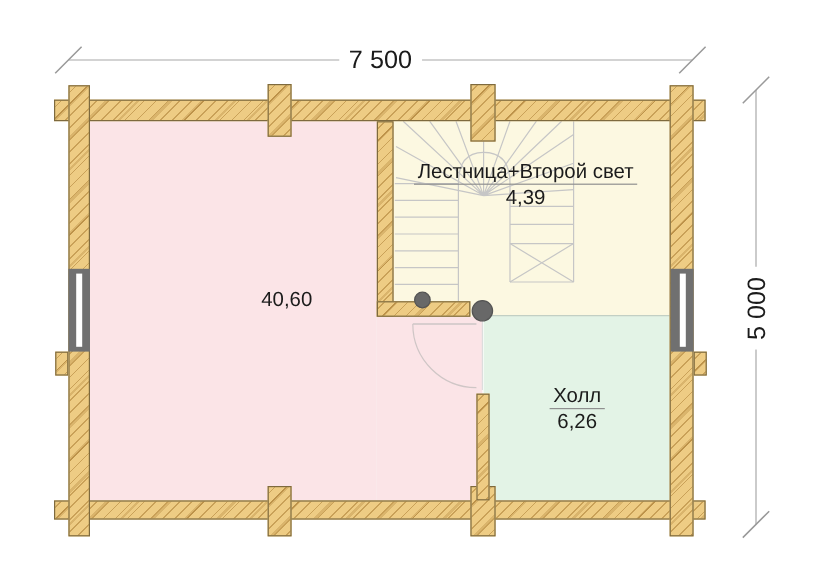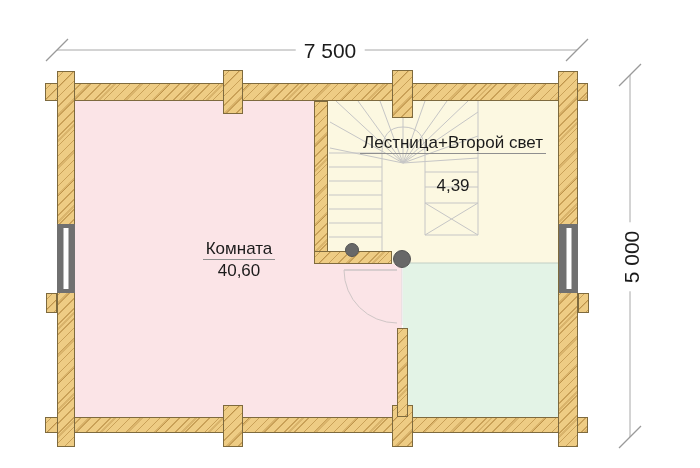--- a/index.html
+++ b/index.html
@@ -95,24 +95,27 @@
     <div class="glass"></div>
   </div>
   <div class="window" style="left:559px;top:224px;width:19px;height:69px;">
     <div class="glass"></div>
   </div>
 
   <div class="post" style="left:345px;top:243px;width:14px;height:14px;"></div>
   <div class="post" style="left:393px;top:250px;width:18px;height:18px;"></div>
 
   <div class="room-label" style="left:159px;top:239px;width:160px;">
-    <span class="rname">Комната</span>
     <span class="rarea">40,60</span>
   </div>
-  <div class="room-label" style="left:337px;top:133px;width:232px;gap:21px;">
+  <div class="room-label" style="left:322px;top:133px;width:232px;">
     <span class="rname">Лестница+Второй свет</span>
     <span class="rarea">4,39</span>
   </div>
+  <div class="room-label" style="left:431px;top:320px;width:100px;">
+    <span class="rname">Холл</span>
+    <span class="rarea">6,26</span>
+  </div>
 
-  <div class="dim-label dim-top" style="left:330px;top:50px;">7 500</div>
+  <div class="dim-label dim-top" style="left:317px;top:50px;">7 500</div>
   <div class="dim-label dim-right" style="left:631px;top:257px;">5 000</div>
 
 </div>
 
 </body></html>

